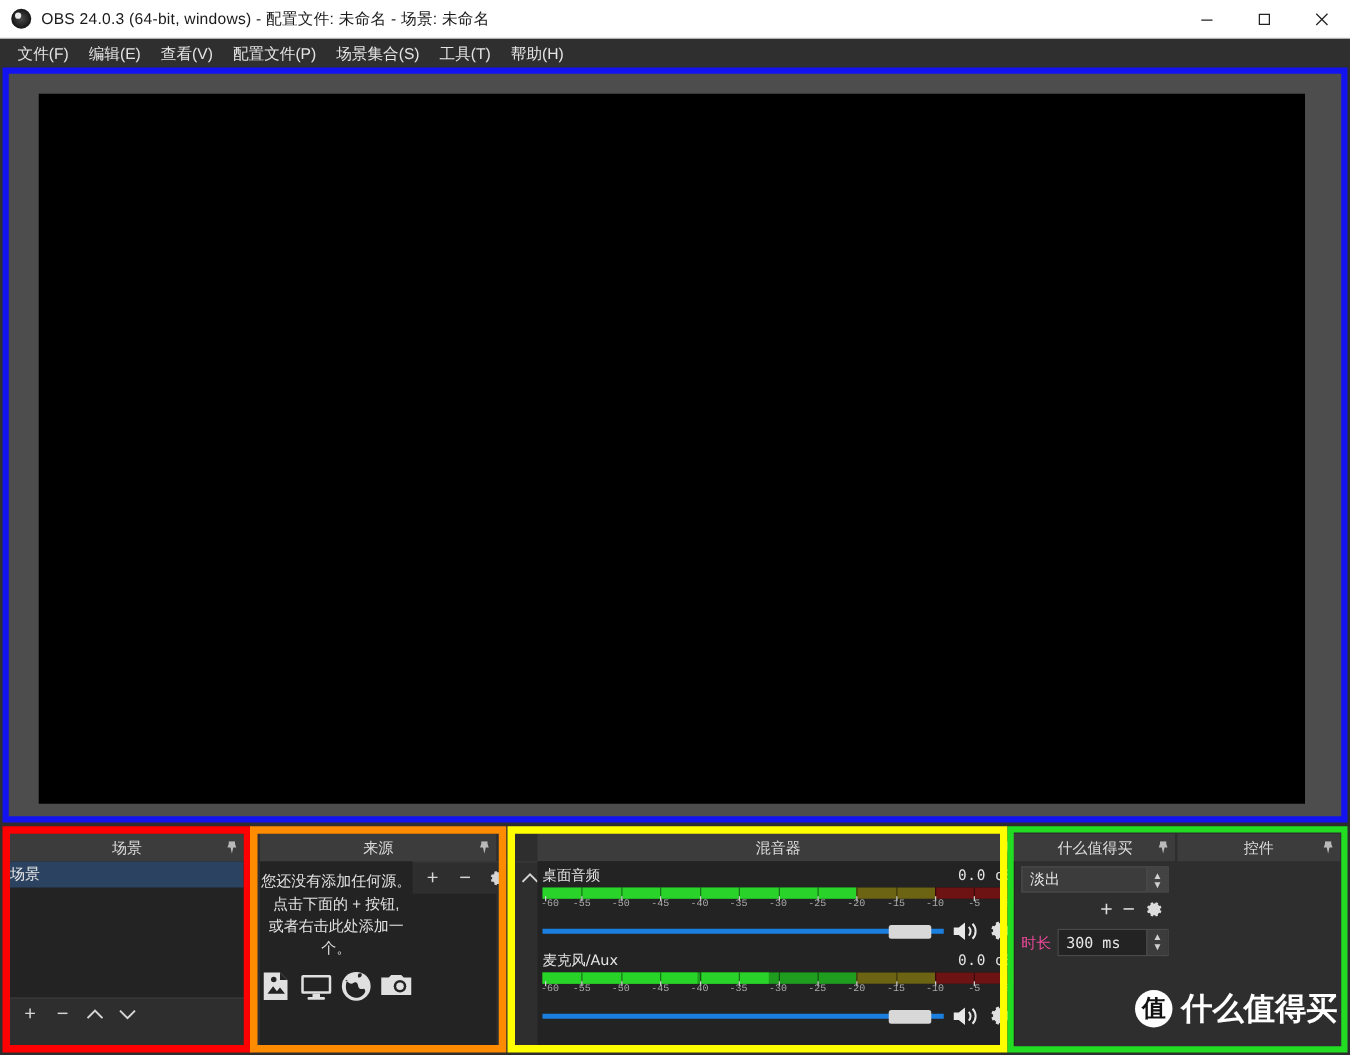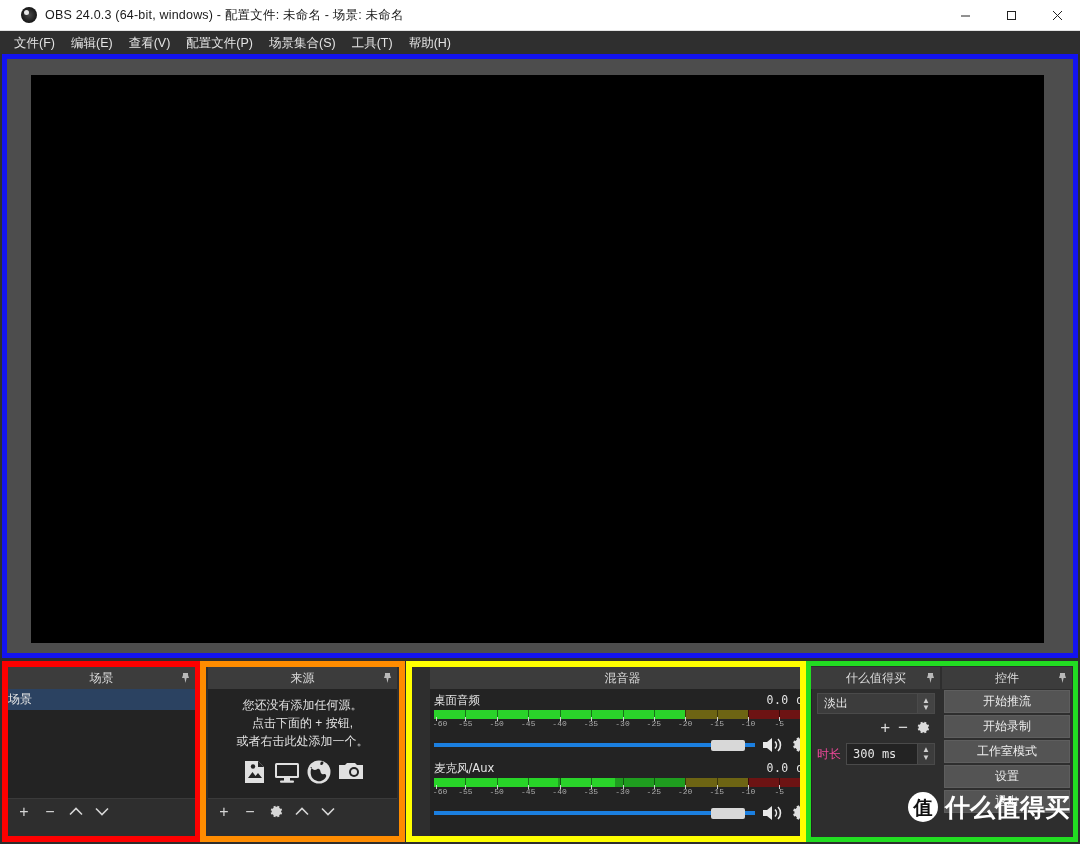--- a/index.html
+++ b/index.html
@@ -14,21 +14,20 @@
     width: 1080px; height: 844px;
     background: #2e2e2e;
   }
 
   
   .titlebar {
     position: absolute; left: 0; top: 0; width: 1080px; height: 31px;
     background: #ffffff;
     display: flex; align-items: center;
     border-bottom: 1px solid #e2e2e2;
-    padding-left: 12px;
   }
   .tb-logo {
     width: 16px; height: 16px; margin-left: 9px; margin-right: 8px;
     border-radius: 50%;
     background: radial-gradient(circle at 50% 50%, #4a4a4a 0%, #1d1d1d 60%, #000 100%);
     position: relative; flex: none;
   }
   .tb-logo::after {
     content: ""; position: absolute; left: 3px; top: 2.5px;
     width: 5px; height: 5px; border-radius: 50%; background: #e8e8e8;
@@ -98,21 +97,21 @@
     display: flex; align-items: center; gap: 6px; padding-left: 6px;
   }
   .panel-toolbar .tool {
     width: 20px; height: 20px; display: flex; align-items: center; justify-content: center;
     color: #d6d6d6; font-size: 16px; line-height: 1;
   }
   .panel-strip { height: 12px; background: #2e2e2e; }
 
   
   #sources { left: 208px; top: 667px; width: 189px; height: 171px; }
-  #sources .dock-body { height: 147px; display: flex; flex-direction: column; }
+  #sources .dock-body { height: 147px; display: flex; }
   .src-empty {
     flex: 1; display: flex; flex-direction: column; align-items: center;
     justify-content: flex-start; padding-top: 8px; gap: 1px;
   }
   .src-empty p { font-size: 12px; color: #e2e2e2; line-height: 17px; text-align: center; }
   .src-icons { display: flex; gap: 6px; margin-top: 8px; }
   .src-icons .ic { width: 26px; height: 26px; color: #e0e0e0; }
 
   
   #mixer { left: 430px; top: 667px; width: 385px; height: 126px; }
@@ -569,27 +568,20 @@
 
   <div class="dock" id="controls">
     <div class="dock-title">
       <span>控件</span>
       <span class="dock-pin">
         <svg width="9" height="10" viewBox="0 0 9 10">
           <path d="M2 0h5v2l1 3H5.6L4.5 10 3.4 5H1l1-3z" fill="currentColor"></path>
         </svg>
       </span>
     </div>
-    <div class="dock-body">
-      <div class="ctrl-btn">开始推流</div>
-      <div class="ctrl-btn">开始录制</div>
-      <div class="ctrl-btn">工作室模式</div>
-      <div class="ctrl-btn">设置</div>
-      <div class="ctrl-btn">退出</div>
-    </div>
   </div>
 
 
   <div class="ann ann-blue"></div>
   <div class="ann ann-red"></div>
   <div class="ann ann-orange"></div>
   <div class="ann ann-yellow"></div>
   <div class="ann ann-green"></div>
 
   <div class="watermark">

